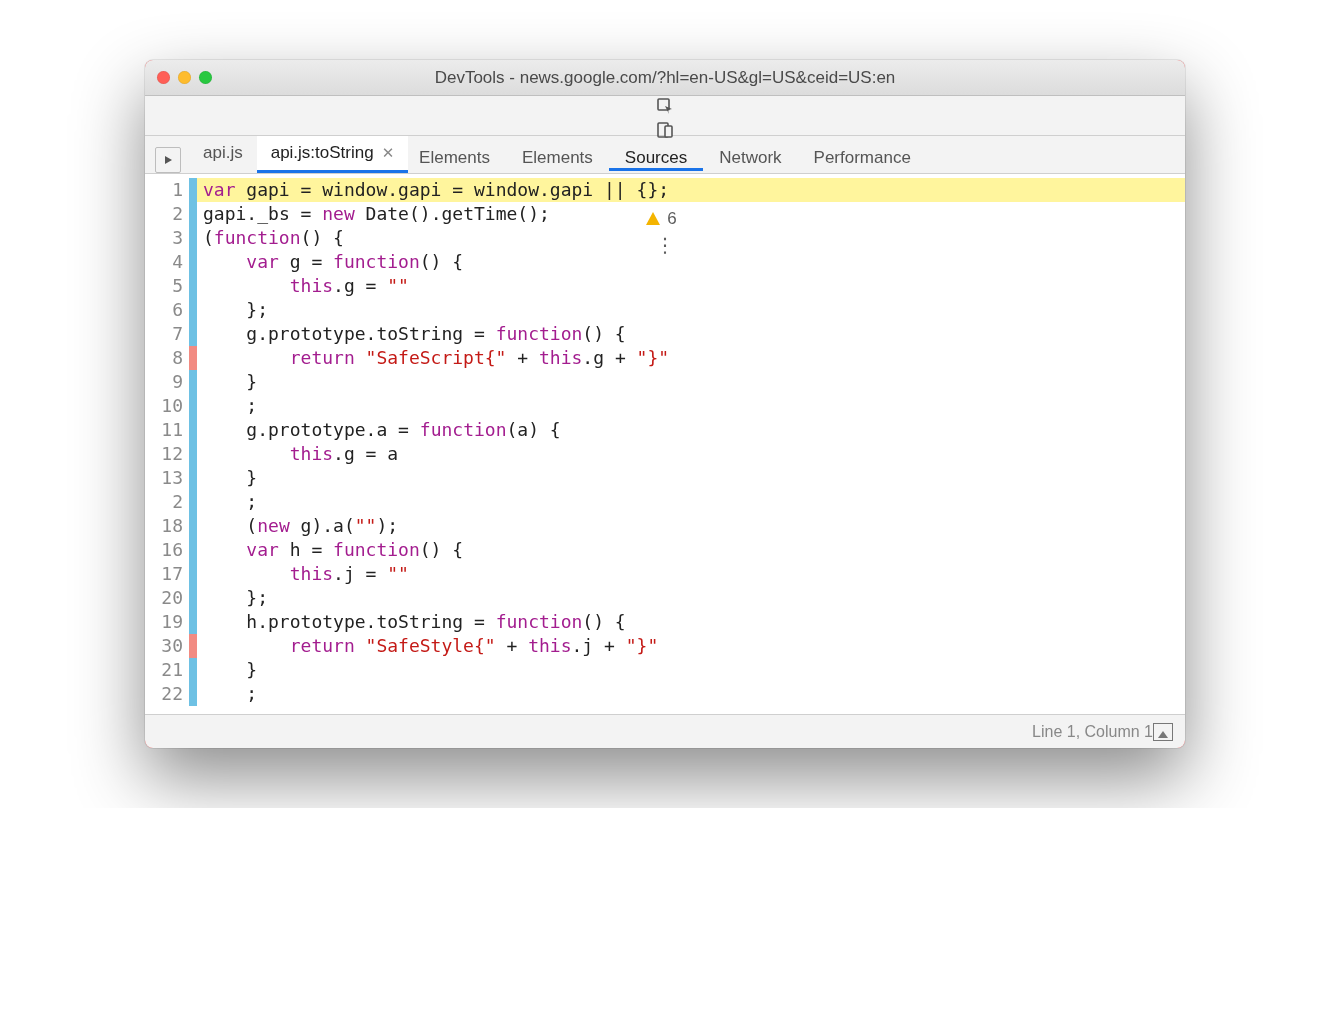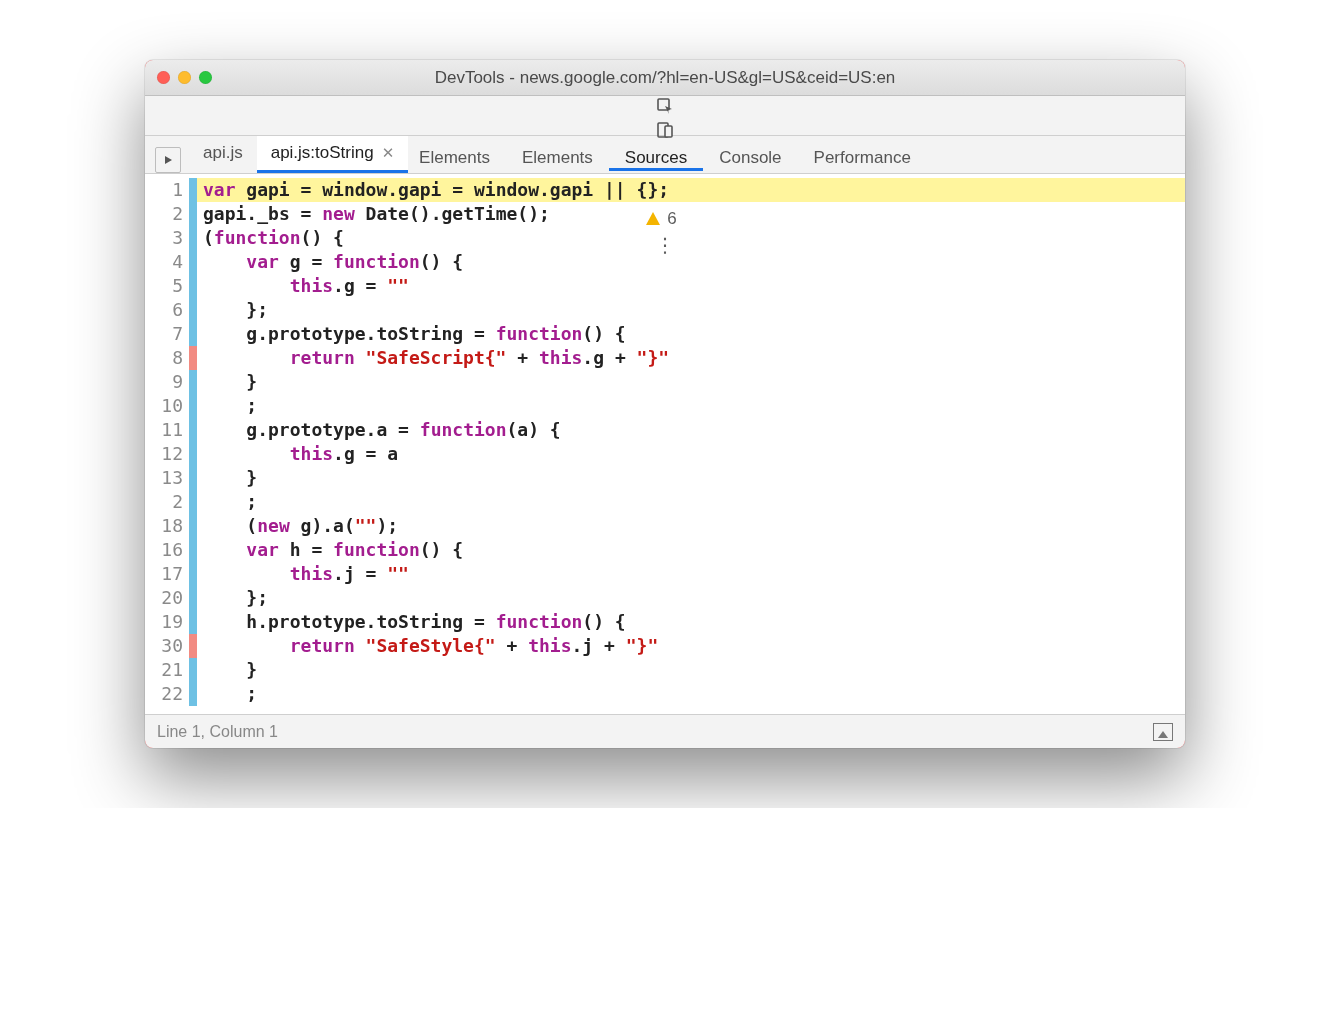--- a/index.html
+++ b/index.html
@@ -163,42 +163,41 @@
   .marker-col div.red { background:#f28b82; }
   .codecol {
     flex:1;
     padding-top:4px;
     white-space: pre;
     overflow:hidden;
   }
   .codecol .line {
     height:24px;
     padding-left: 6px;
-    font-weight: bold;
   }
   .codecol .line.hl {
     background:#fff59d;
   }
   
   .kw { color:#a31d8f; }   
   .id { color:#222; }
   .str { color:#c41a16; }
   .op { color:#222; }
 
   
   .statusbar {
     height:34px;
     background:#f3f3f3;
     border-top:1px solid #cfcfcf;
     display:flex;
     align-items:center;
     padding: 8px 12px;
     color:#888;
     font-size:16px;
-    justify-content: space-between;
+    justify-content: flex-end;
   }
   .dock-icon {
     width:20px; height:18px;
     border:1.5px solid #777;
     display:flex; align-items:flex-end; justify-content:center;
   }
   .dock-icon::before {
     content:"";
     display:block;
     border-left:5px solid transparent;
@@ -232,21 +231,21 @@
       <svg width="20" height="20" viewBox="0 0 20 20" fill="none" stroke="#555" stroke-width="1.6">
         <rect x="3" y="3" width="10" height="14" rx="1"></rect>
         <rect x="10" y="6" width="7" height="11" rx="1" fill="#f3f3f3"></rect>
       </svg>
     </span>
     <div class="divider"></div>
     <div class="panel-tabs" id="panel-tabs">
         <div class="panel-tab">Elements</div>
         <div class="panel-tab">Elements</div>
         <div class="panel-tab active">Sources</div>
-        <div class="panel-tab">Console</div>
+        <div class="panel-tab">Network</div>
         <div class="panel-tab">Performance</div>
       </div>
     <span class="iconbtn" style="font-size:22px;">»</span>
     <div class="spacer"></div>
     <div class="warn-badge">
       <svg width="16" height="16" viewBox="0 0 16 16">
           <path d="M8 1 L15 14 H1 Z" fill="#f4b400"></path>
         </svg>
       <span>6</span>
     </div>

